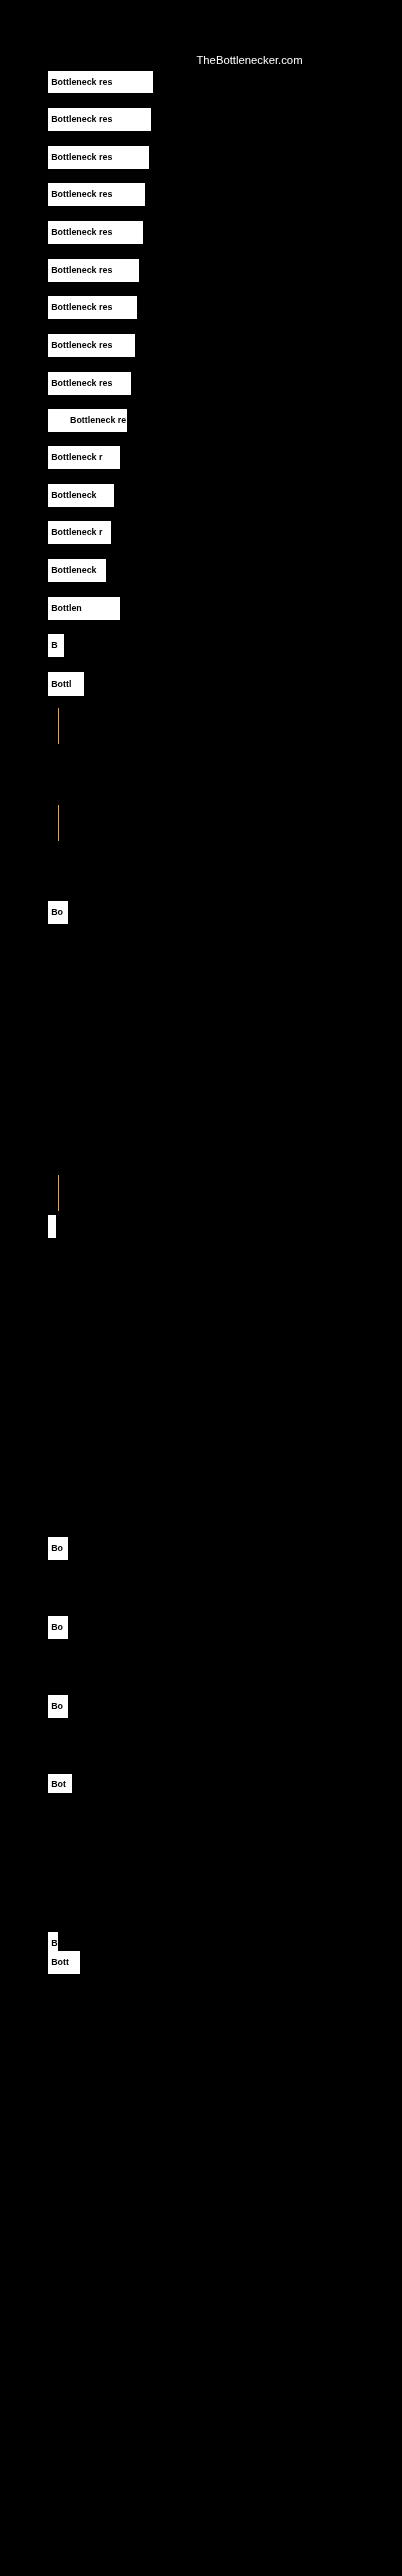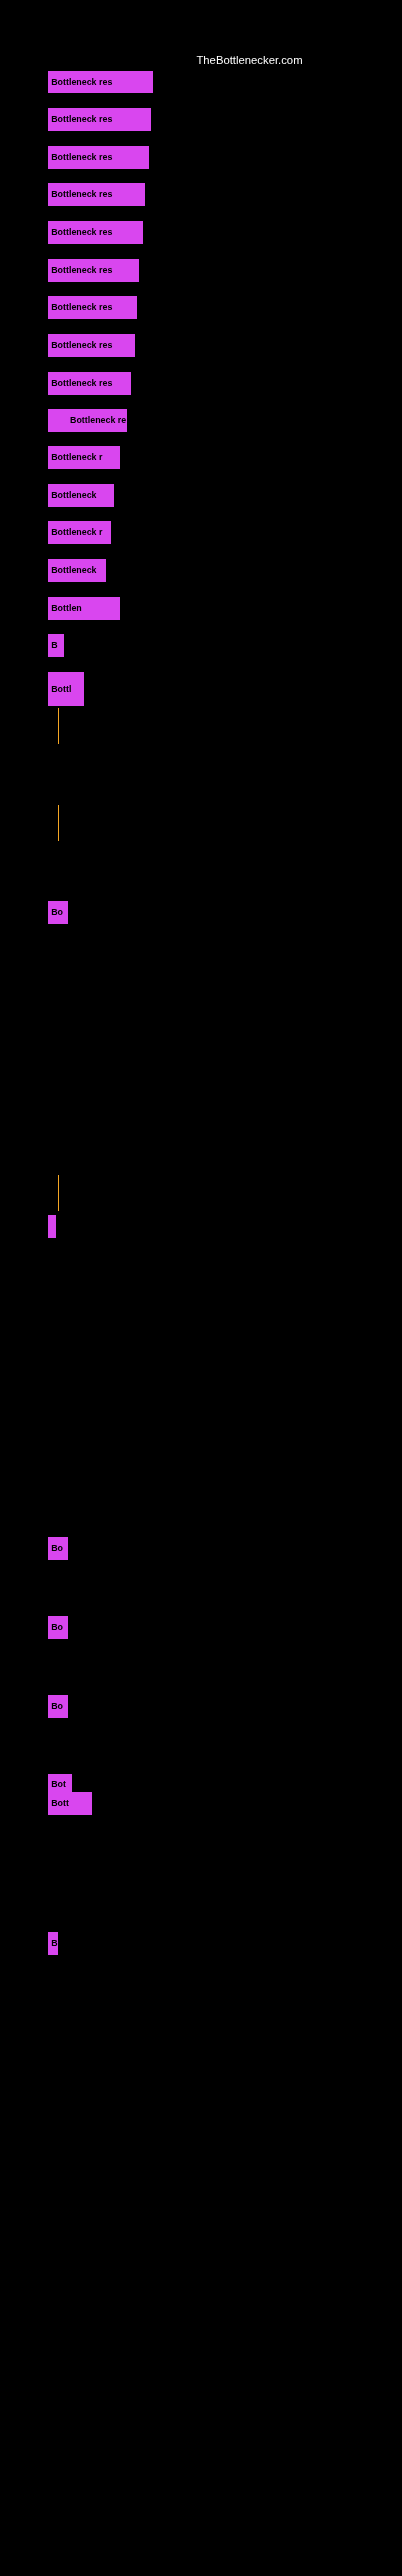--- a/index.html
+++ b/index.html
@@ -23,21 +23,21 @@
       width: 100%;
       text-align: center;
       color: #ffffff;
       font-size: 11.3px;
       font-weight: normal;
     }
 
     .bottleneck-bar {
       position: absolute;
       left: 0;
-      background-color: #d946ef;
+      background-color: #ffffff;
       color: #000000;
       font-size: 8.9px;
       font-weight: bold;
       display: flex;
       align-items: center;
       padding: 1.6px 3.2px;
       white-space: nowrap;
       overflow: hidden;
     }
 
@@ -62,25 +62,25 @@
 <div class="bottleneck-bar" style="top: 248px; height: 22.5px; width: 89px;">Bottleneck res</div>
 <div class="bottleneck-bar" style="top: 286px; height: 22.5px; width: 87px;">Bottleneck res</div>
 <div class="bottleneck-bar" style="top: 324px; height: 22.5px; width: 83px;">Bottleneck res</div>
 <div class="bottleneck-bar" style="top: 361px; height: 22.5px; width: 79px; padding-left: 22px;">Bottleneck re</div>
 <div class="bottleneck-bar" style="top: 398px; height: 22.5px; width: 72px;">Bottleneck r</div>
 <div class="bottleneck-bar" style="top: 436px; height: 22.5px; width: 66px;">Bottleneck</div>
 <div class="bottleneck-bar" style="top: 473px; height: 22.5px; width: 63px;">Bottleneck r</div>
 <div class="bottleneck-bar" style="top: 511px; height: 22.5px; width: 58px;">Bottleneck</div>
 <div class="bottleneck-bar" style="top: 549px; height: 22.5px; width: 72px;">Bottlen</div>
 <div class="bottleneck-bar" style="top: 586px; height: 22.5px; width: 16px;">B</div>
-<div class="bottleneck-bar" style="top: 624px; height: 34px; width: 36px;">Bottl</div>
+<div class="bottleneck-bar" style="top: 624px; height: 24px; width: 36px;">Bottl</div>
 <div class="bottleneck-bar" style="top: 853px; height: 22.5px; width: 20px;">Bo</div>
 <div class="bottleneck-bar" style="top: 1167px; height: 22.5px; width: 8px;"></div>
 <div class="bottleneck-bar" style="top: 1489px; height: 22.5px; width: 20px;">Bo</div>
 <div class="bottleneck-bar" style="top: 1568px; height: 22.5px; width: 20px;">Bo</div>
 <div class="bottleneck-bar" style="top: 1647px; height: 22.5px; width: 20px;">Bo</div>
 <div class="bottleneck-bar" style="top: 1726px; height: 19px; width: 24px;">Bot</div>
-<div class="bottleneck-bar" style="top: 1744px; height: 22.5px; width: 44px;">Bott</div>
+<div class="bottleneck-bar" style="top: 1903px; height: 22.5px; width: 32px;">Bott</div>
 <div class="bottleneck-bar" style="top: 1884px; height: 22.5px; width: 9.7px;">B</div>
 <div class="vertical-line" style="top: 660px; height: 36px;"></div>
 <div class="vertical-line" style="top: 757px; height: 36px;"></div>
 <div class="vertical-line" style="top: 1127px; height: 36px;"></div>
 
 
 </body></html>

